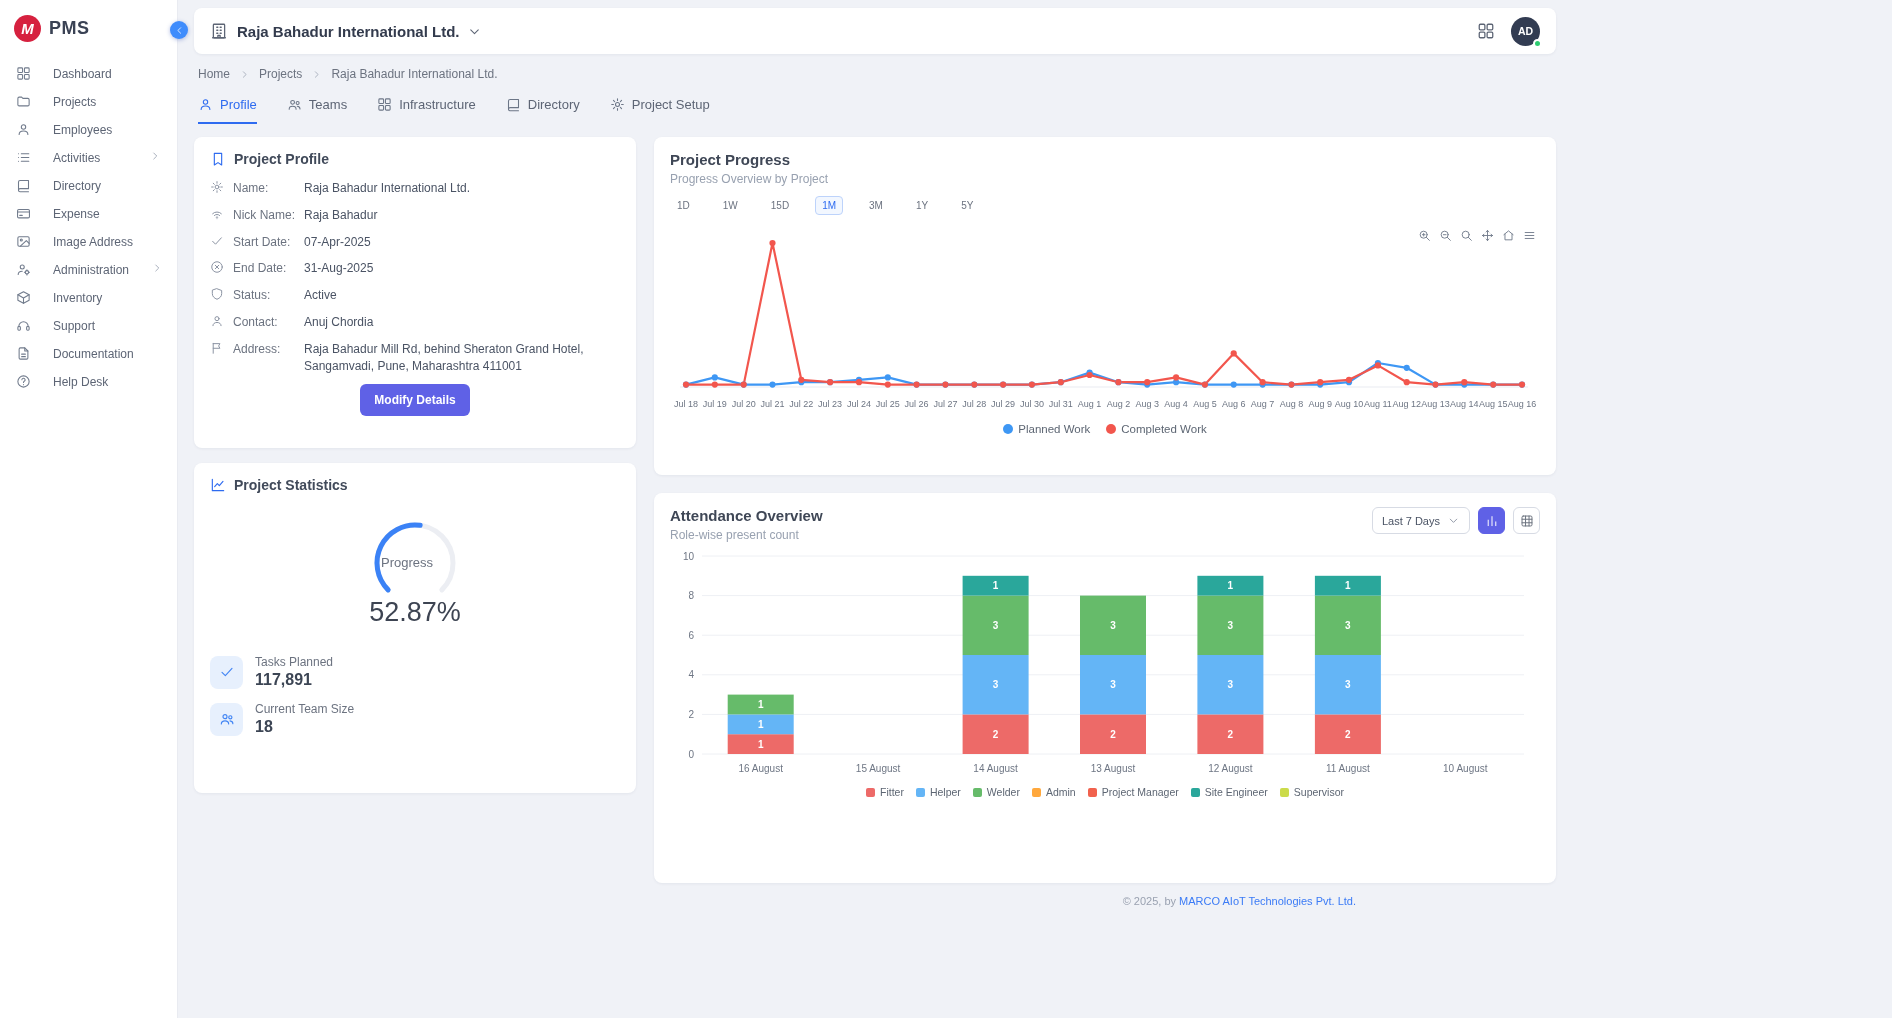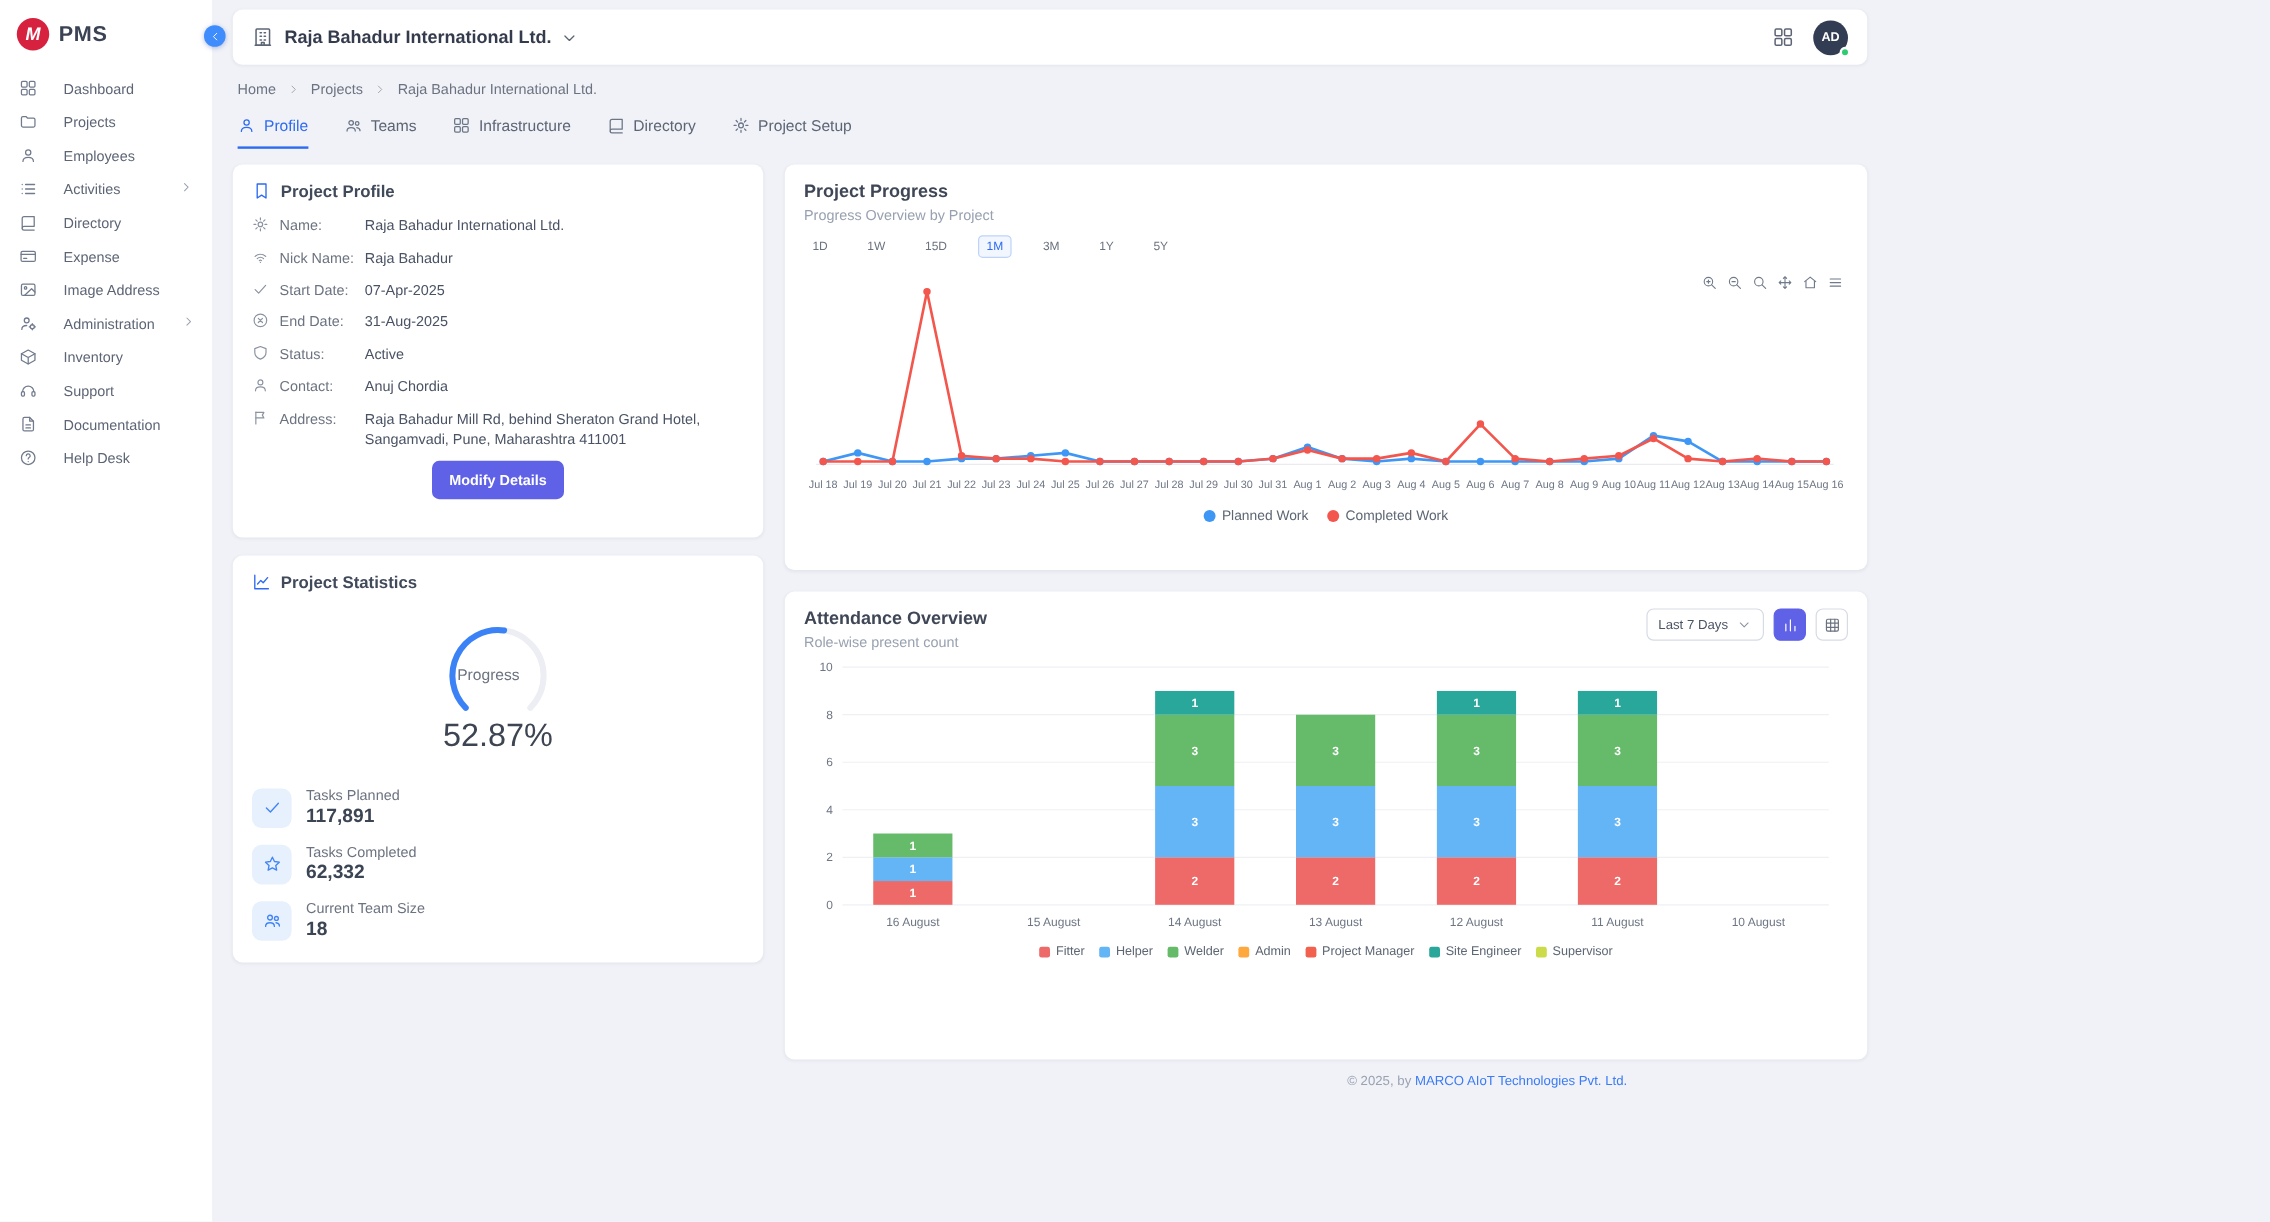--- a/index.html
+++ b/index.html
@@ -441,31 +441,20 @@
           <div class="stats-items" id="stats-items">
               <div class="stat">
                 <div class="stat-ic">
                   <svg viewBox="0 0 24 24" width="16" height="16" fill="none" stroke="currentColor" stroke-width="1.7" stroke-linecap="round" stroke-linejoin="round">
                     <path d="M4.5 12.5l5 5L19.5 6.5"></path>
                   </svg>
                 </div>
                 <div>
                   <div class="stat-label">Tasks Planned</div>
                   <div class="stat-value">117,891</div>
-                </div>
-              </div>
-              <div class="stat">
-                <div class="stat-ic">
-                  <svg viewBox="0 0 24 24" width="16" height="16" fill="none" stroke="currentColor" stroke-width="1.7" stroke-linecap="round" stroke-linejoin="round">
-                    <path d="M12 3.5l2.6 5.4 6 .8-4.4 4.1 1.1 5.9L12 16.9l-5.3 2.8 1.1-5.9-4.4-4.1 6-.8z"></path>
-                  </svg>
-                </div>
-                <div>
-                  <div class="stat-label">Tasks Completed</div>
-                  <div class="stat-value">62,332</div>
                 </div>
               </div>
               <div class="stat">
                 <div class="stat-ic">
                   <svg viewBox="0 0 24 24" width="16" height="16" fill="none" stroke="currentColor" stroke-width="1.7" stroke-linecap="round" stroke-linejoin="round">
                     <circle cx="9" cy="8.5" r="3"></circle>
                     <path d="M3.5 19.5c0-3 2.4-4.6 5.5-4.6s5.5 1.6 5.5 4.6"></path>
                     <circle cx="17" cy="9.5" r="2.4"></circle>
                     <path d="M16.5 14.9c2.6.4 4.3 1.8 4.3 4.1"></path>
                   </svg>

